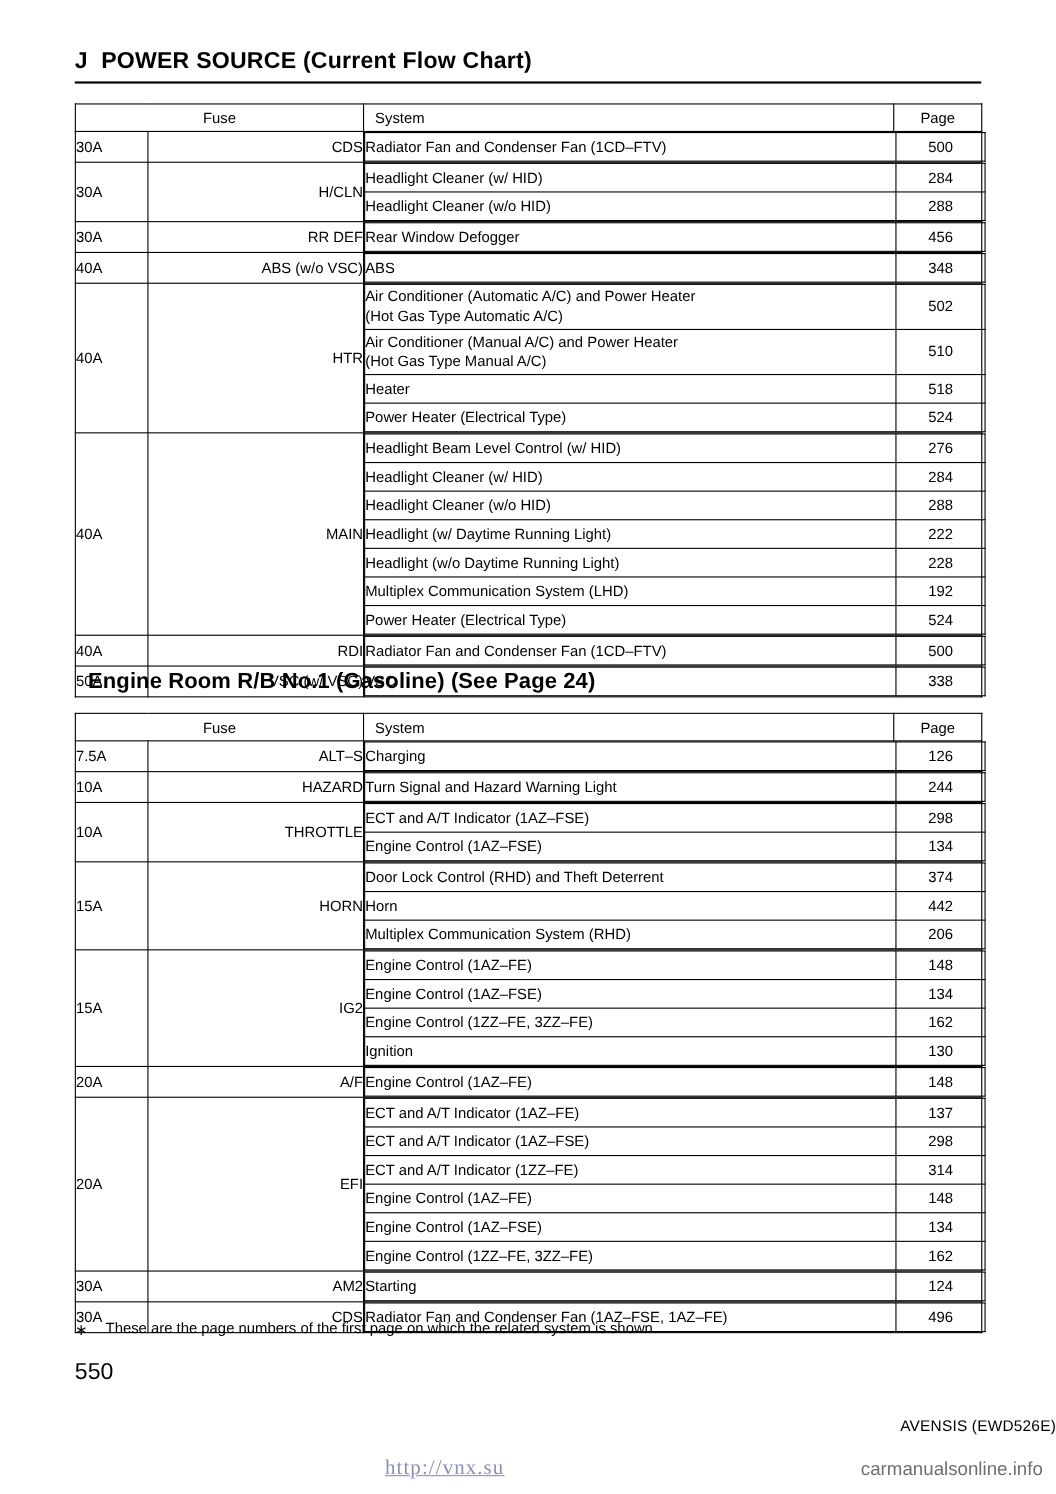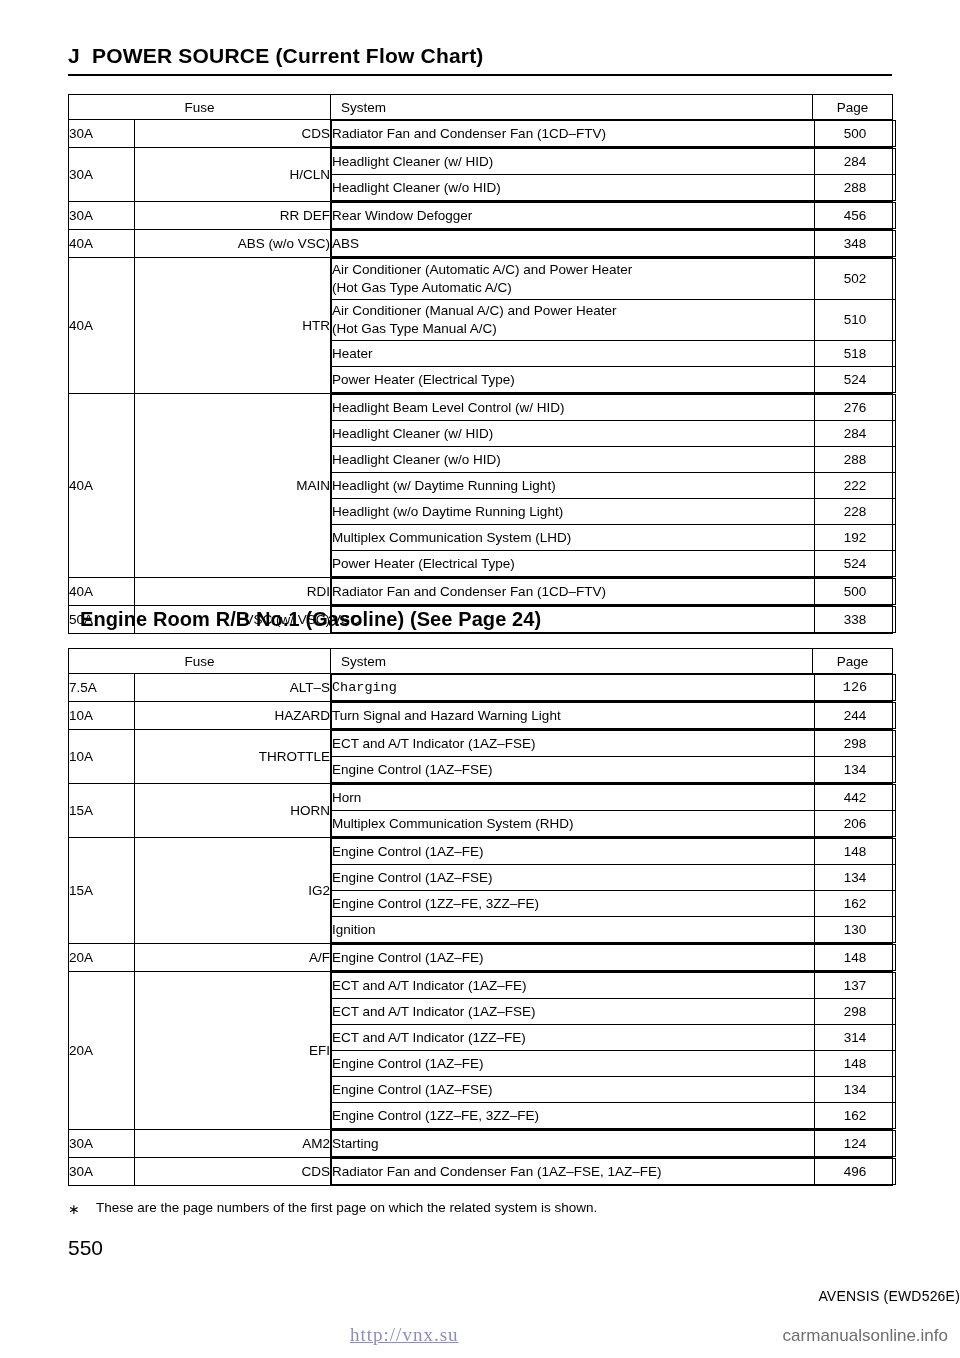--- a/index.html
+++ b/index.html
@@ -367,21 +367,21 @@
         <tr>
           <th colspan="2">Fuse</th>
           <th style="text-align:left; padding-left:10px;">System</th>
           <th>Page</th>
         </tr>
       </thead>
       <tbody>
           <tr>
             <td class="amp-cell">7.5A</td>
             <td class="name-cell">ALT–S</td>
-            <td colspan="2" style="padding: 0px; font-family: Liberation Mono, monospace;">
+            <td colspan="2" style="padding: 0px;">
               <table class="inner">
                 <tbody>
                   <tr>
                     <td class="sysline">Charging</td>
                     <td class="pg">126</td>
                   </tr>
                 </tbody>
               </table>
             </td>
           </tr>
@@ -416,20 +416,24 @@
                 </tbody>
               </table>
             </td>
           </tr>
           <tr>
             <td class="amp-cell">15A</td>
             <td class="name-cell">HORN</td>
             <td colspan="2" style="padding: 0px;">
               <table class="inner">
                 <tbody>
+                  <tr>
+                    <td class="sysline">Door Lock Control (RHD) and Theft Deterrent</td>
+                    <td class="pg">374</td>
+                  </tr>
                   <tr>
                     <td class="sysline">Horn</td>
                     <td class="pg">442</td>
                   </tr>
                   <tr>
                     <td class="sysline">Multiplex Communication System (RHD)</td>
                     <td class="pg">206</td>
                   </tr>
                 </tbody>
               </table>

